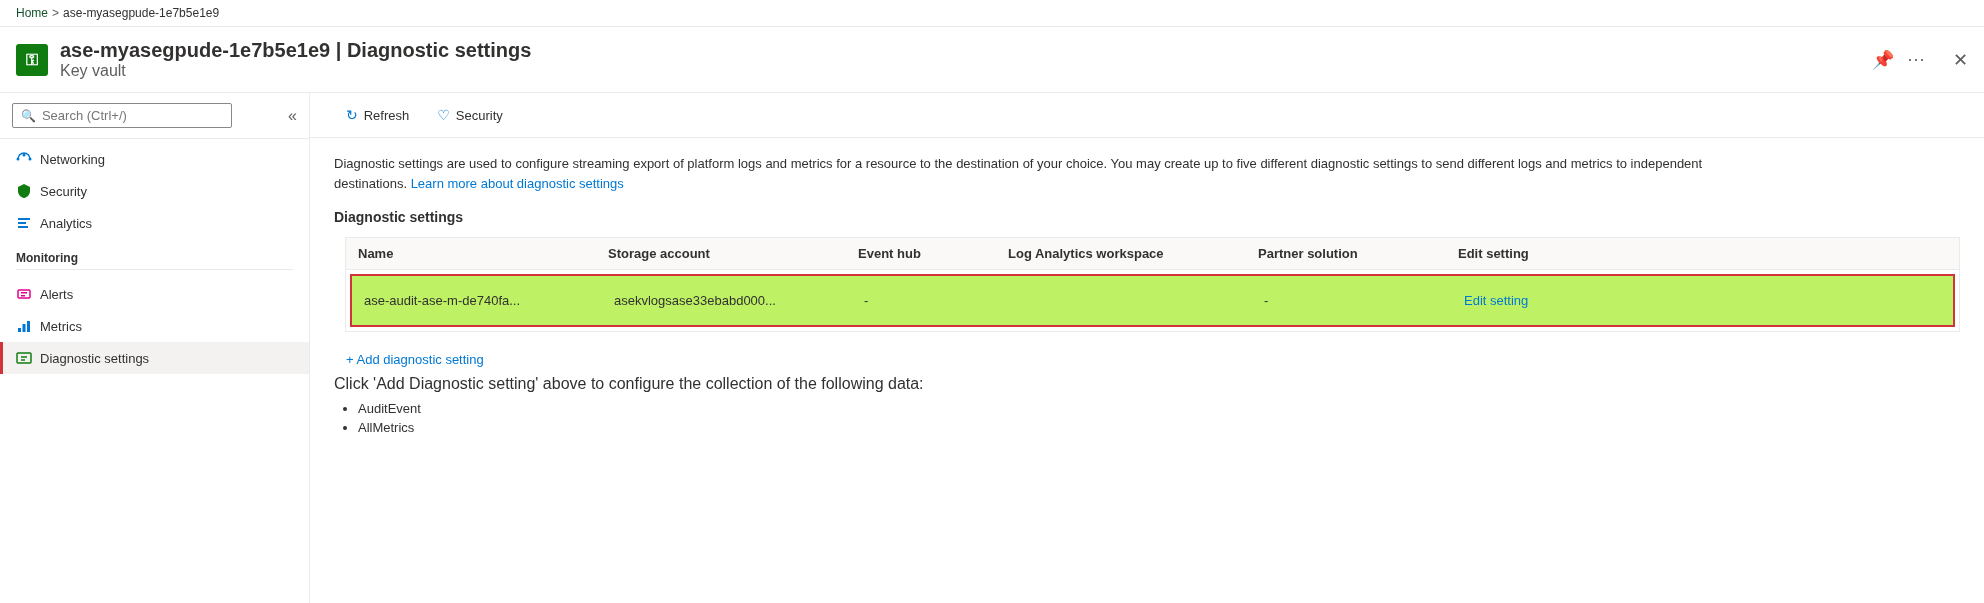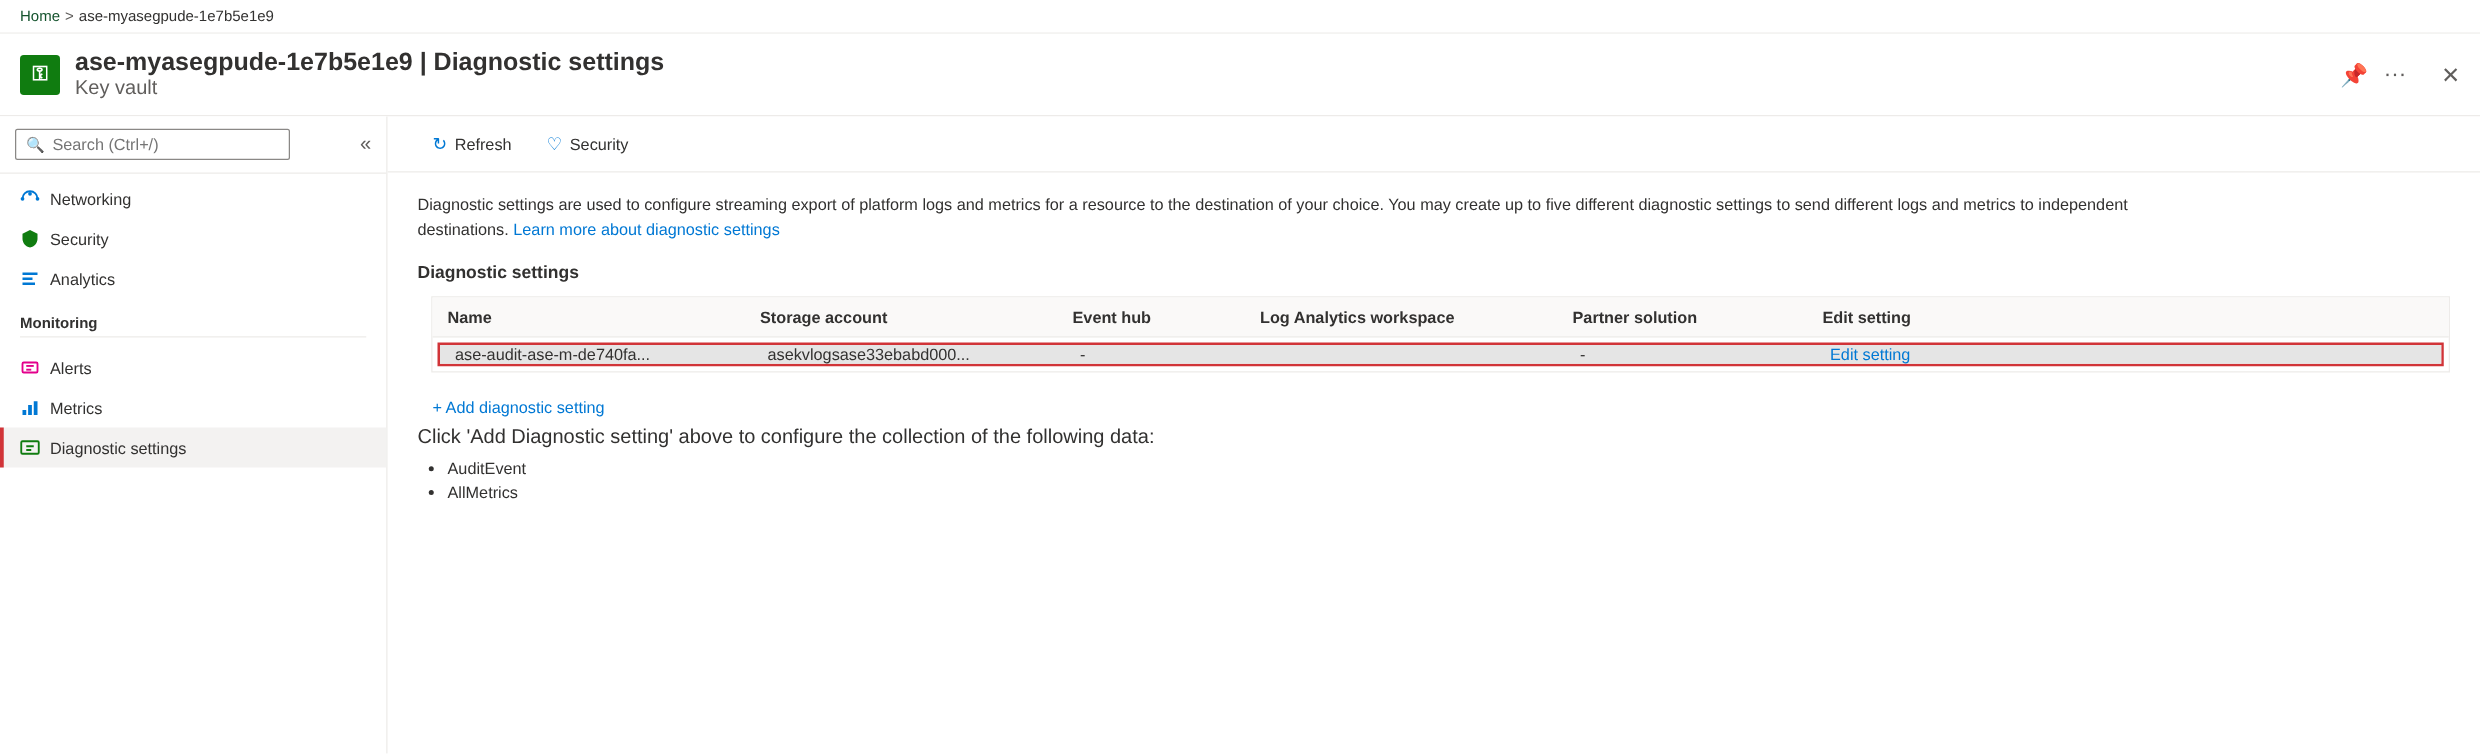--- a/index.html
+++ b/index.html
@@ -54,21 +54,21 @@
     .page-content { padding: 16px 24px; flex: 1; }
     .description { font-size: 13px; color: #323130; line-height: 1.5; margin-bottom: 16px; max-width: 1400px; }
     .description a { color: #0078d4; text-decoration: none; cursor: pointer; }
     .section-title { font-size: 14px; font-weight: 600; color: #323130; margin-bottom: 12px; }
 
     
     .table-container { border: 1px solid #edebe9; margin-bottom: 12px; margin-left: 11px; }
     .table-header { display: grid; grid-template-columns: 250px 250px 150px 250px 200px 150px; padding: 8px 12px; background: #faf9f8; border-bottom: 1px solid #edebe9; }
     .table-header-cell { font-size: 13px; font-weight: 600; color: #323130; }
     .table-row-outer { border: 2px solid #d13438; margin: 4px; }
-    .table-row { display: grid; grid-template-columns: 250px 250px 150px 250px 200px 150px; padding: 0 12px; background: #e5e5e5; align-items: center; }
+    .table-row { display: grid; grid-template-columns: 250px 250px 150px 250px 200px 150px; padding: 17px 12px; background: #bef264; align-items: center; }
     .table-cell { font-size: 13px; color: #323130; }
     .table-cell-link { font-size: 13px; color: #0078d4; text-decoration: none; cursor: pointer; }
 
     
     .add-link { display: flex; align-items: center; gap: 4px; color: #0078d4; font-size: 13px; cursor: pointer; padding: 8px 12px; text-decoration: none; }
 
     
     .bottom-section { padding: 0 0 16px; }
     .bottom-desc { font-size: 16px; color: #323130; margin-bottom: 8px; }
     .bullet-list { list-style: disc; padding-left: 24px; }

